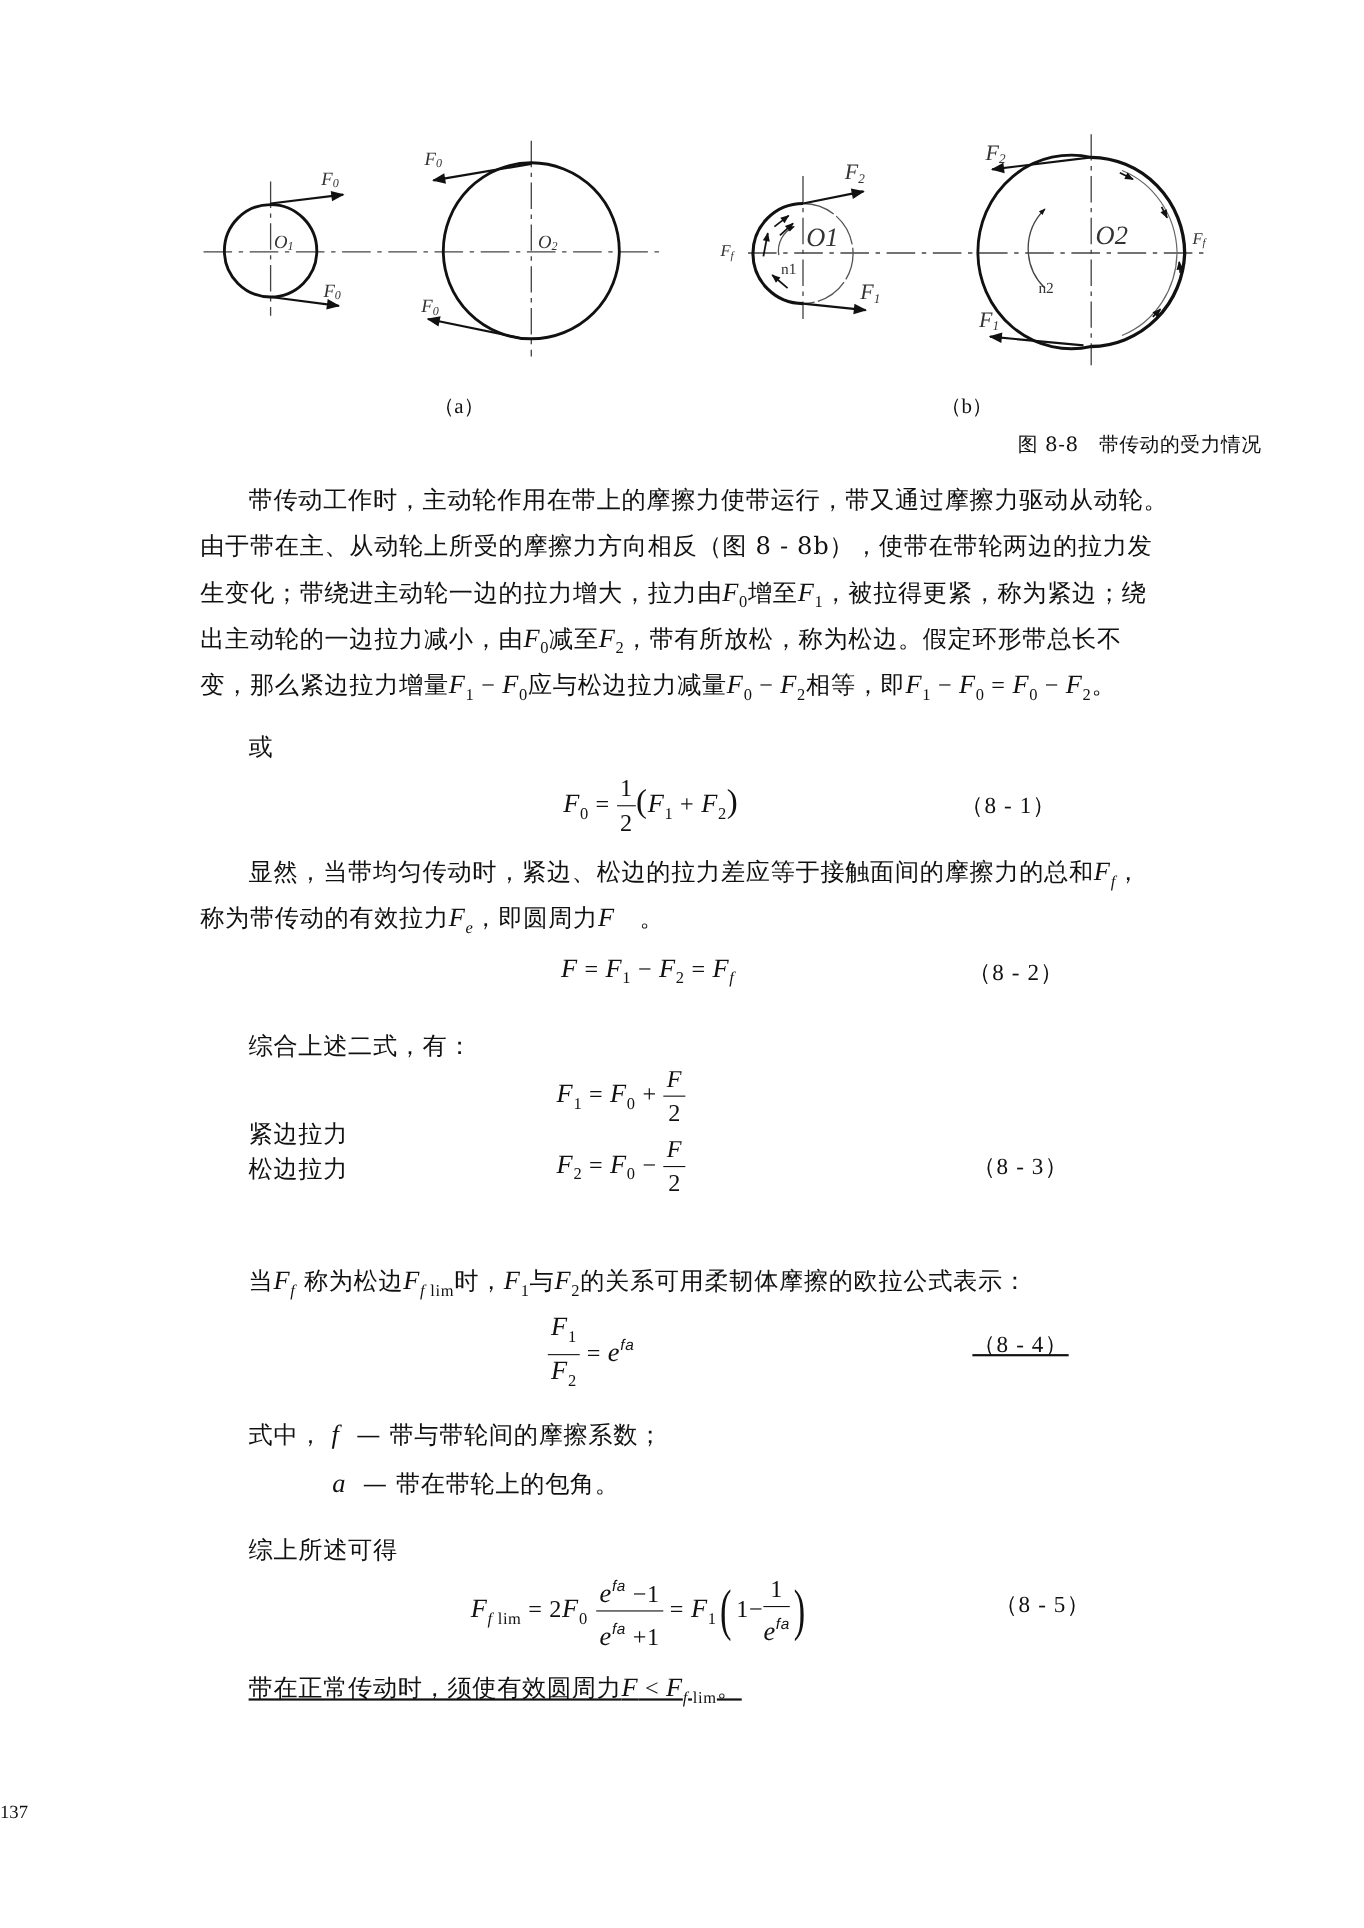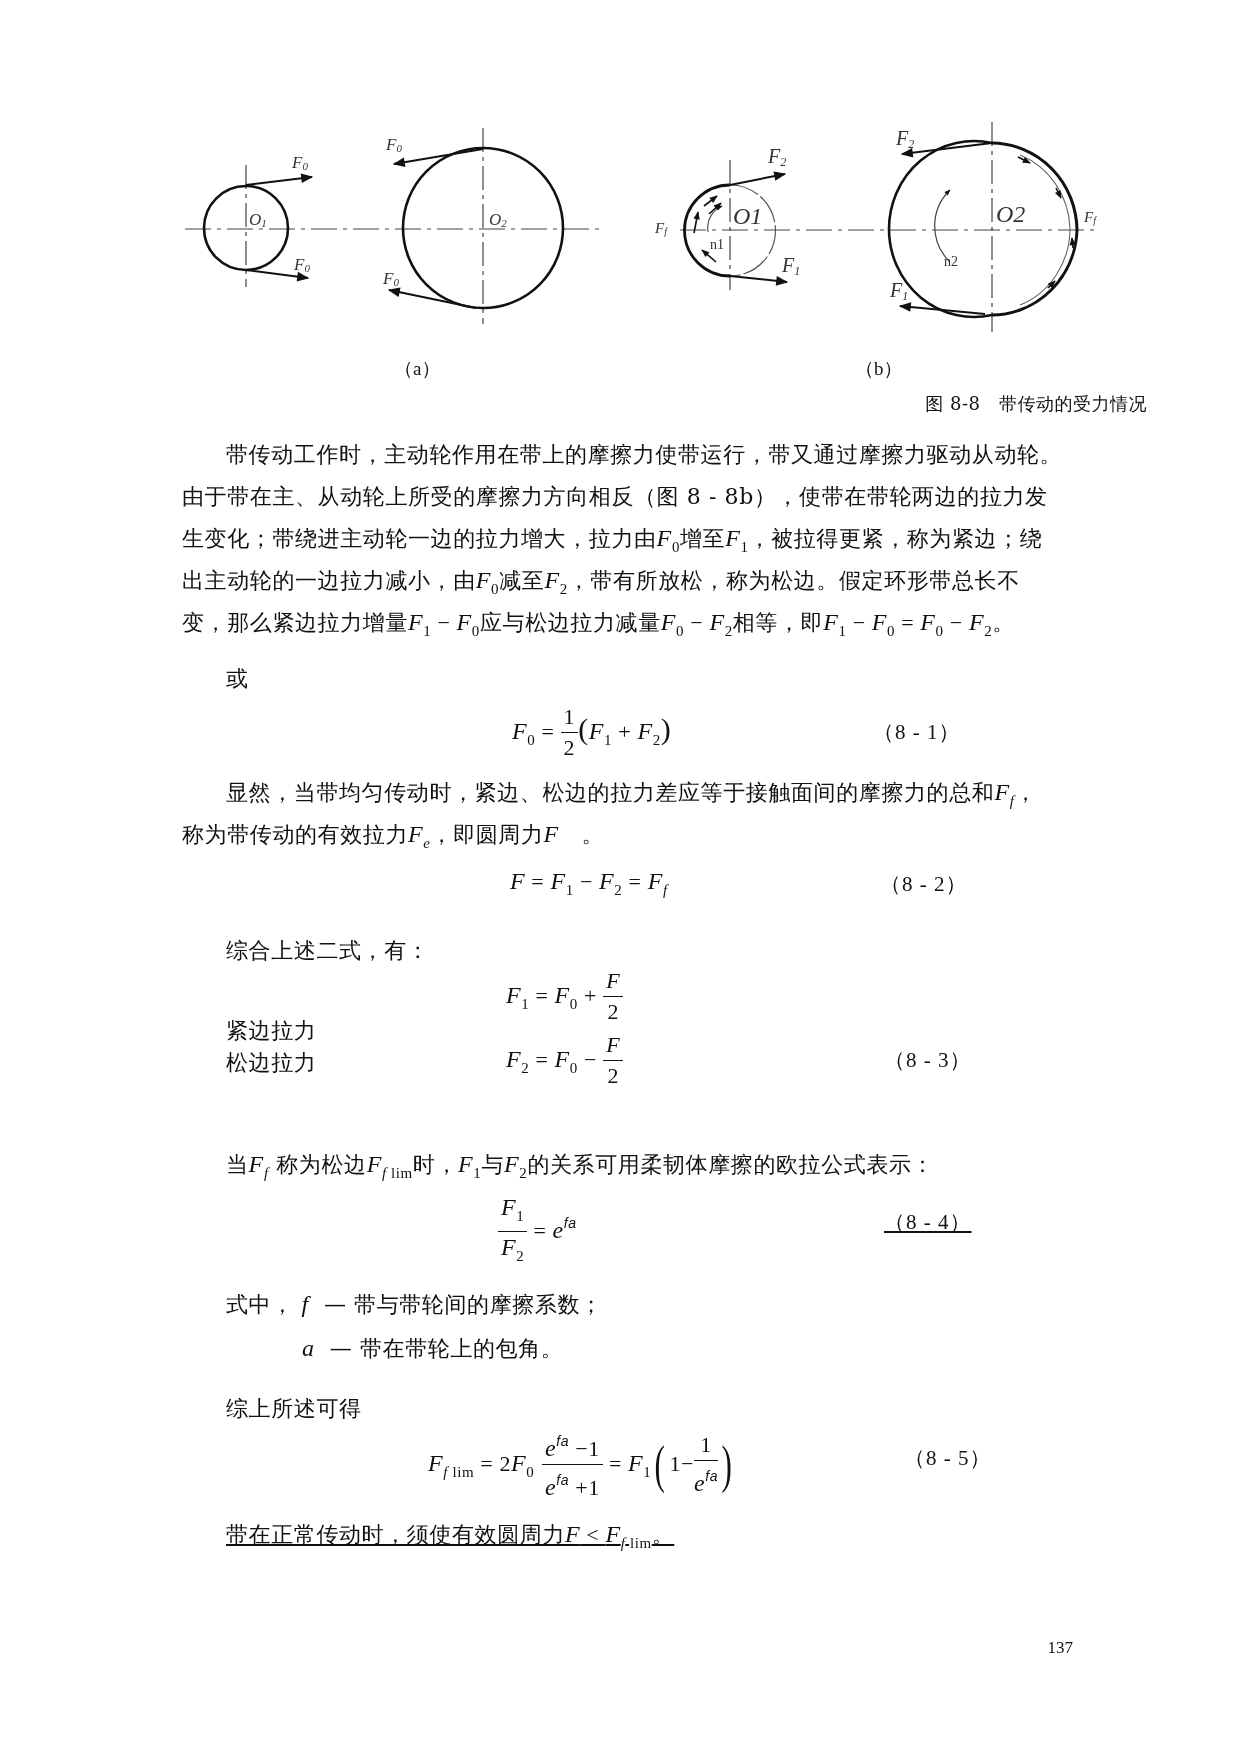--- a/index.html
+++ b/index.html
@@ -12,21 +12,21 @@
   .it { font-family: "Liberation Serif", serif; font-style: italic; font-size: 24px; }
   .sub { font-family: "Liberation Serif", serif; font-style: normal; font-size: 15px; vertical-align: -6px; }
   .subi { font-family: "Liberation Serif", serif; font-style: italic; font-size: 15px; vertical-align: -6px; }
   .sup { font-family: Liberation Sans, sans-serif; font-style: italic; font-size: 14px; vertical-align: 10px; }
   .rm { font-family: "Liberation Serif", serif; font-size: 22px; }
   .eqno { position: absolute; font-family: "Liberation Serif", serif; font-size: 21px; white-space: nowrap; letter-spacing: 1px; }
   .frac { display: inline-block; vertical-align: middle; text-align: center; font-family: "Liberation Serif", serif; }
   .frac .num { display: block; border-bottom: 1.5px solid #111; padding: 0 3px; line-height: 30px; }
   .frac .den { display: block; line-height: 30px; }
   .big-paren { font-family: "Liberation Serif", serif; font-size: 52px; font-weight: 100; vertical-align: middle; transform: scaleX(0.6); display: inline-block; }
-  .pageno { position: absolute; top: 1638px; left: 0; width: 1073px; text-align: right; font-family: "Liberation Serif", serif; font-size: 17px; }
+  .pageno { position: absolute; top: 1638px; left: 0; width: 1073px; text-align: left; font-family: "Liberation Serif", serif; font-size: 17px; }
   .svg-text { font-family: "Liberation Serif", serif; font-style: italic; fill: #333; }
 </style>
 </head>
 <body>
 
 <svg class="fig" viewBox="0 0 1240 340" width="1240" height="340">
   <defs>
     <marker id="ah" viewBox="0 0 10 10" refX="9" refY="5" markerWidth="9" markerHeight="6" orient="auto-start-reverse">
       <path d="M0,1 L10,5 L0,9 Z" fill="#111"></path>
     </marker>

